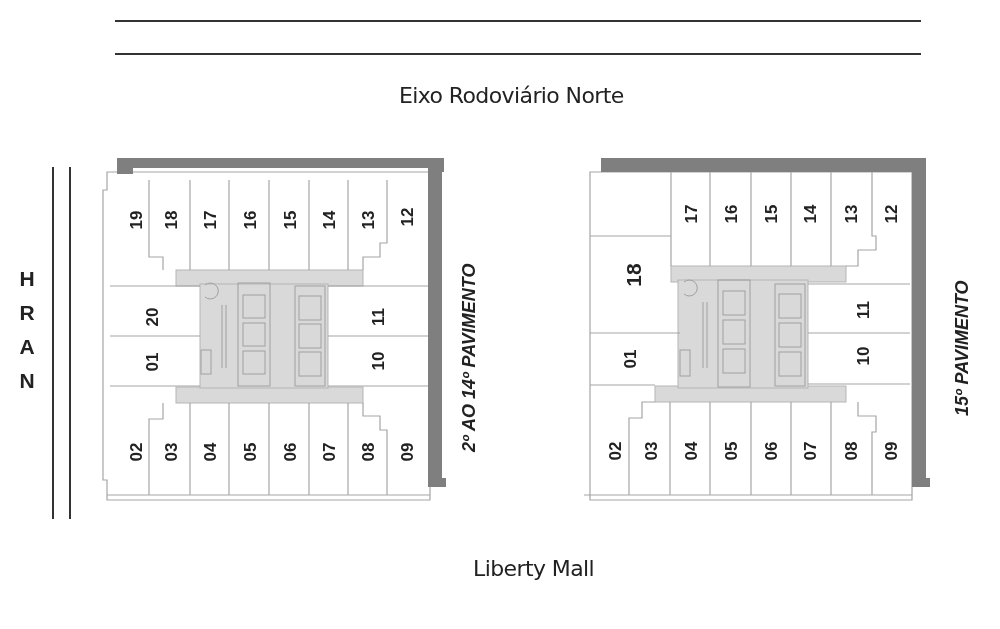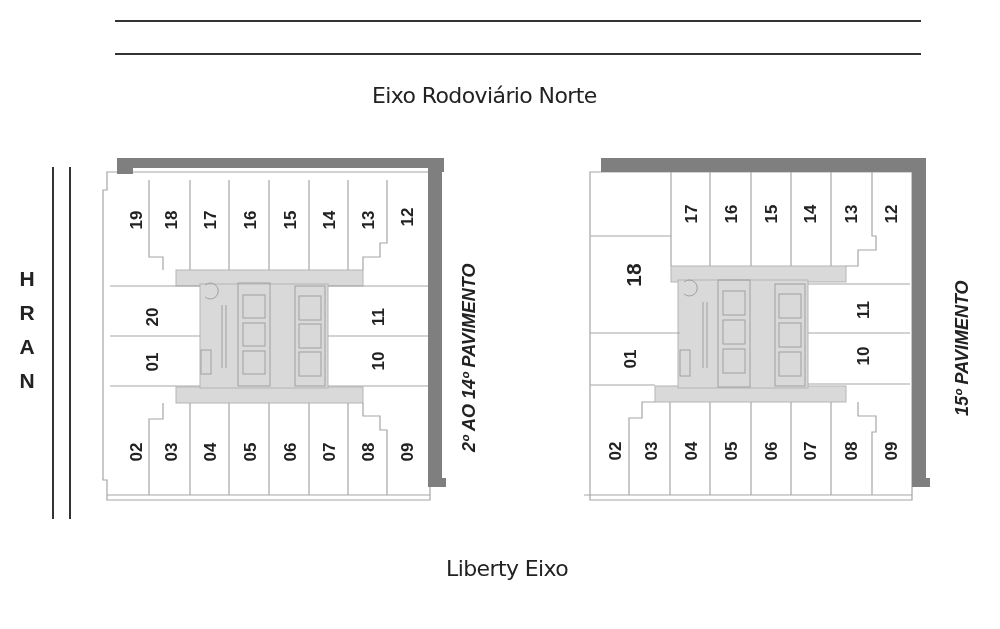--- a/index.html
+++ b/index.html
@@ -1,19 +1,19 @@
 <!DOCTYPE html>
 <html><head>
 <meta charset="utf-8">
 <style>
   html, body { margin: 0; padding: 0; background: #ffffff; }
   body { width: 1000px; height: 629px; position: relative; overflow: hidden;
          font-family: "DejaVu Sans", sans-serif; color: #222; }
   .road-line { position: absolute; height: 2px; background: #333; left: 115px; width: 806px; }
-  .road-label { position: absolute; font-family: "DejaVu Sans", sans-serif; font-size: 22px; color: #222; letter-spacing: -0.6px; }
+  .road-label { position: absolute; font-family: "DejaVu Sans", sans-serif; font-size: 22px; color: #222; letter-spacing: -0.6px; margin-left: 27px; }
   .hran-line { position: absolute; width: 2px; background: #333; top: 167px; height: 352px; }
   .hran-letters { position: absolute; left: 18px; top: 262px; display: flex; flex-direction: column;
                   font-family: "Liberation Sans", sans-serif; font-weight: bold; font-size: 21px; line-height: 34px; color: #222; }
   .hran-letters span { display: block; text-align: center; width: 18px; }
   svg.plan { position: absolute; overflow: visible; }
   svg text { font-family: "Liberation Sans", sans-serif; font-weight: bold; fill: #222; }
   .floor-label { position: absolute; font-family: "Liberation Sans", sans-serif; font-weight: bold; font-style: italic;
                  font-size: 18px; color: #222; white-space: nowrap; transform-origin: 0 0; transform: rotate(-90deg); }
 </style>
 </head>
@@ -191,13 +191,13 @@
     <text transform="translate(737,451) rotate(-90)" text-anchor="middle">05</text>
     <text transform="translate(777,451) rotate(-90)" text-anchor="middle">06</text>
     <text transform="translate(816,451) rotate(-90)" text-anchor="middle">07</text>
     <text transform="translate(857,451) rotate(-90)" text-anchor="middle">08</text>
     <text transform="translate(897,451) rotate(-90)" text-anchor="middle">09</text>
   </g>
 </svg>
 
 <div class="floor-label" style="left:952px; top:416px;">15º PAVIMENTO</div>
 
-<div class="road-label" style="left:446px; top:556px;">Liberty Eixo</div>
+<div class="road-label" style="left:446px; top:556px;">Liberty Mall</div>
 
 </body></html>

